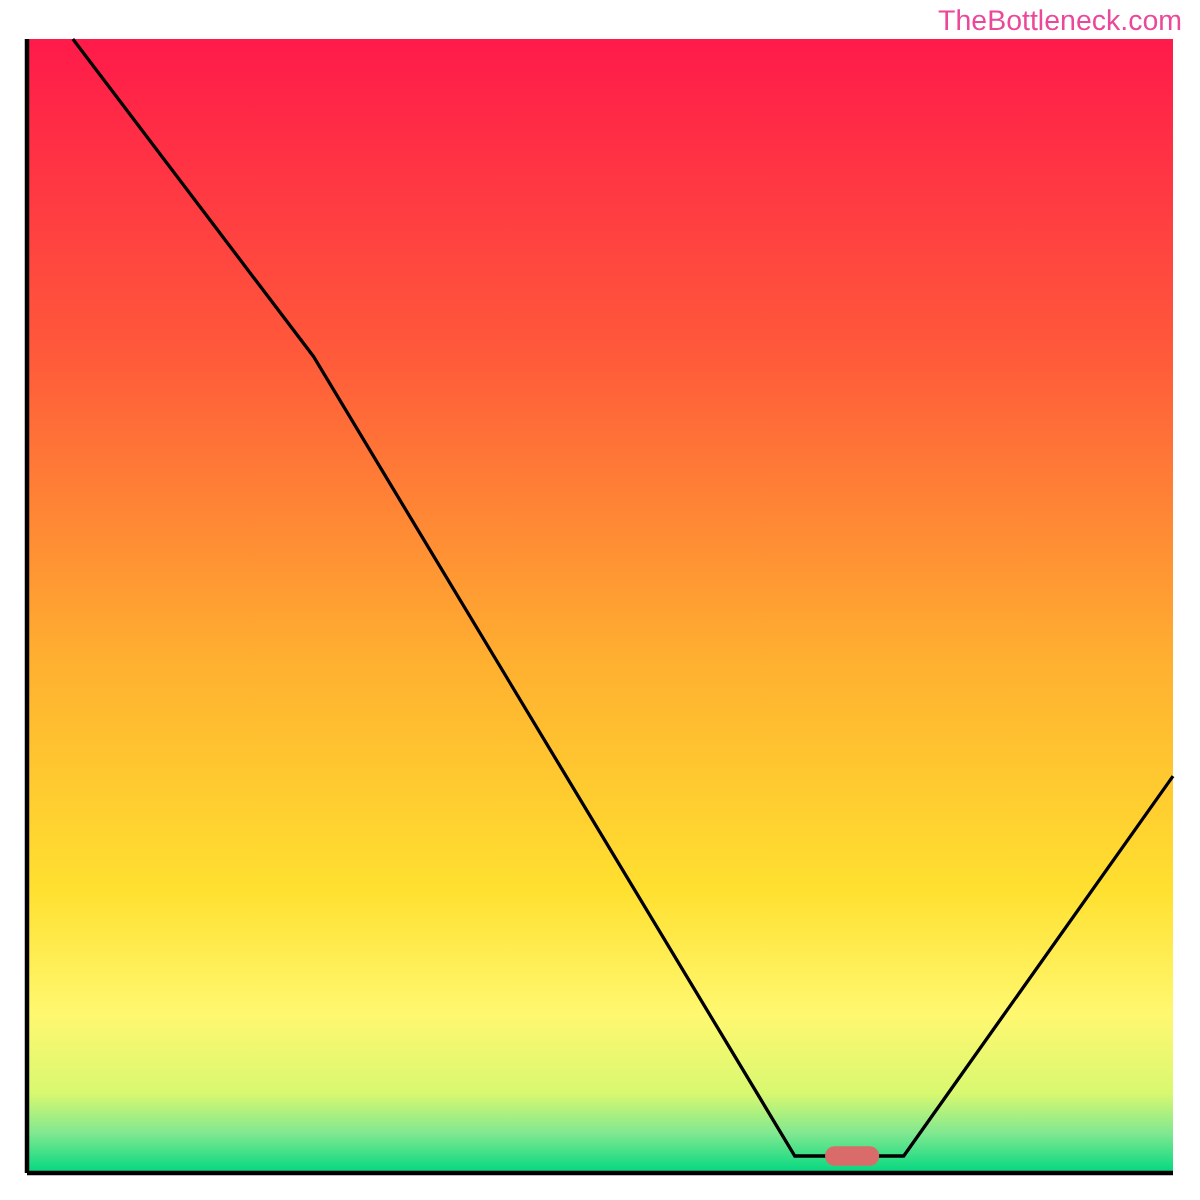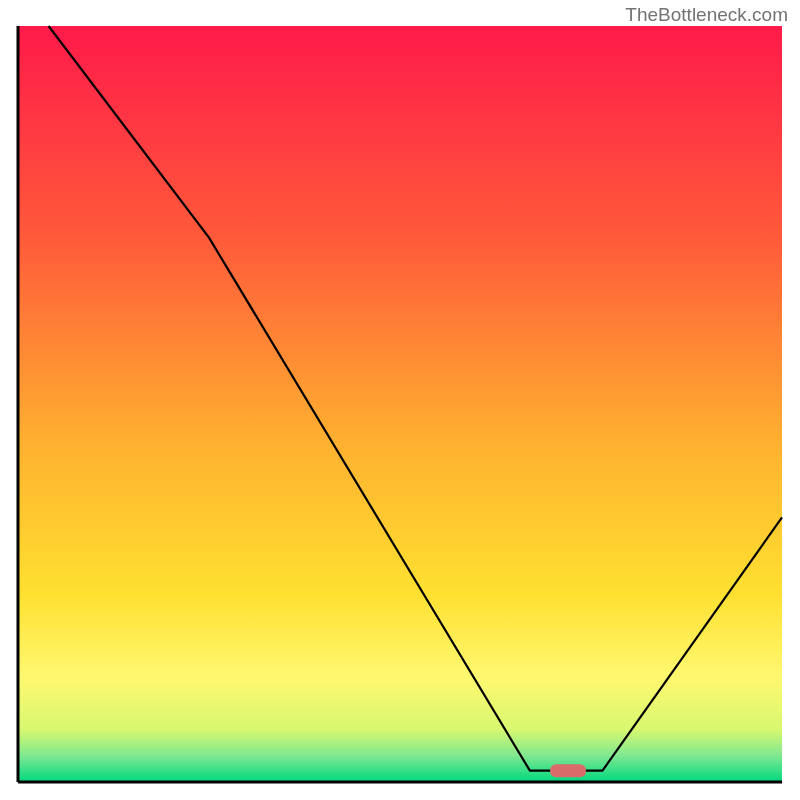--- a/index.html
+++ b/index.html
@@ -8,21 +8,21 @@
     background: #ffffff;
     width: 800px;
     height: 800px;
     position: relative;
     font-family: Arial, sans-serif;
   }
   .watermark {
     position: absolute;
     top: 4px;
     right: 12px;
-    color: #737373;
+    color: #ec4899;
     font-size: 19px;
     font-weight: normal;
     z-index: 10;
   }
   svg {
     display: block;
   }
 </style>
 </head>
 <body>

